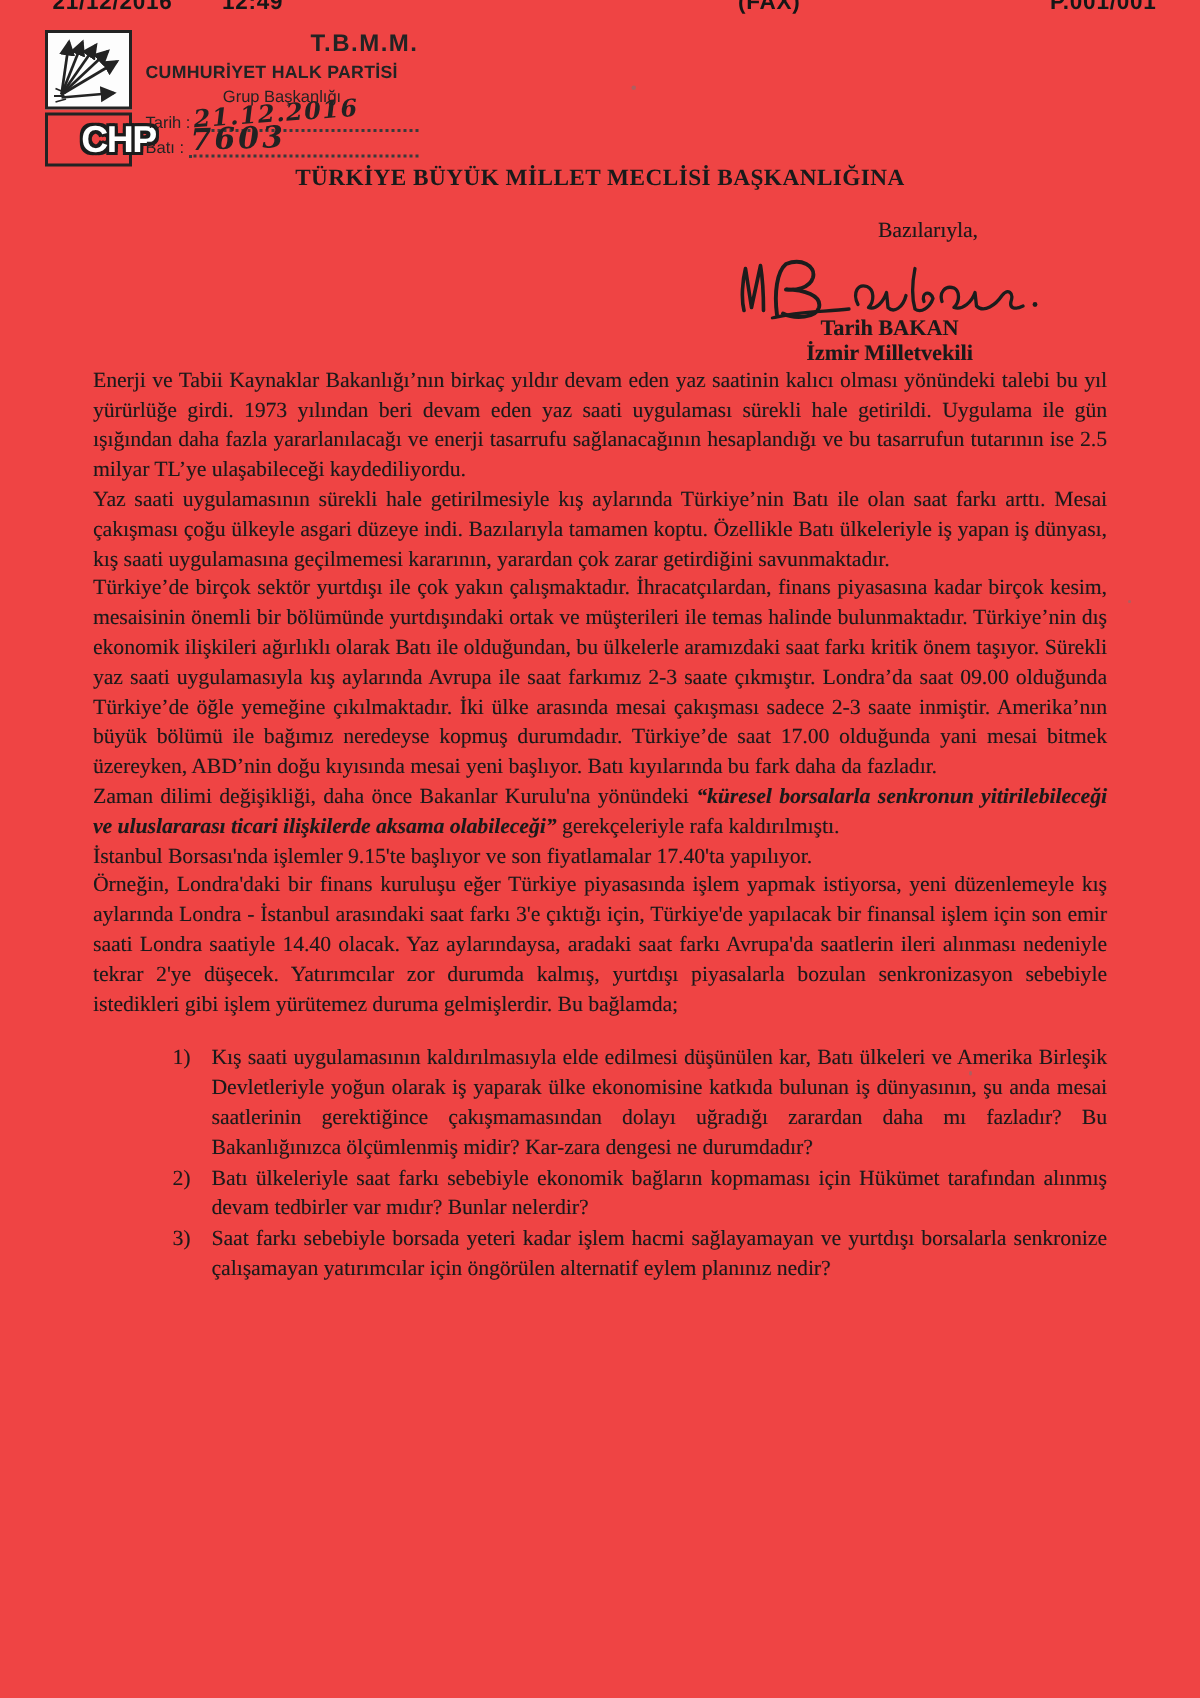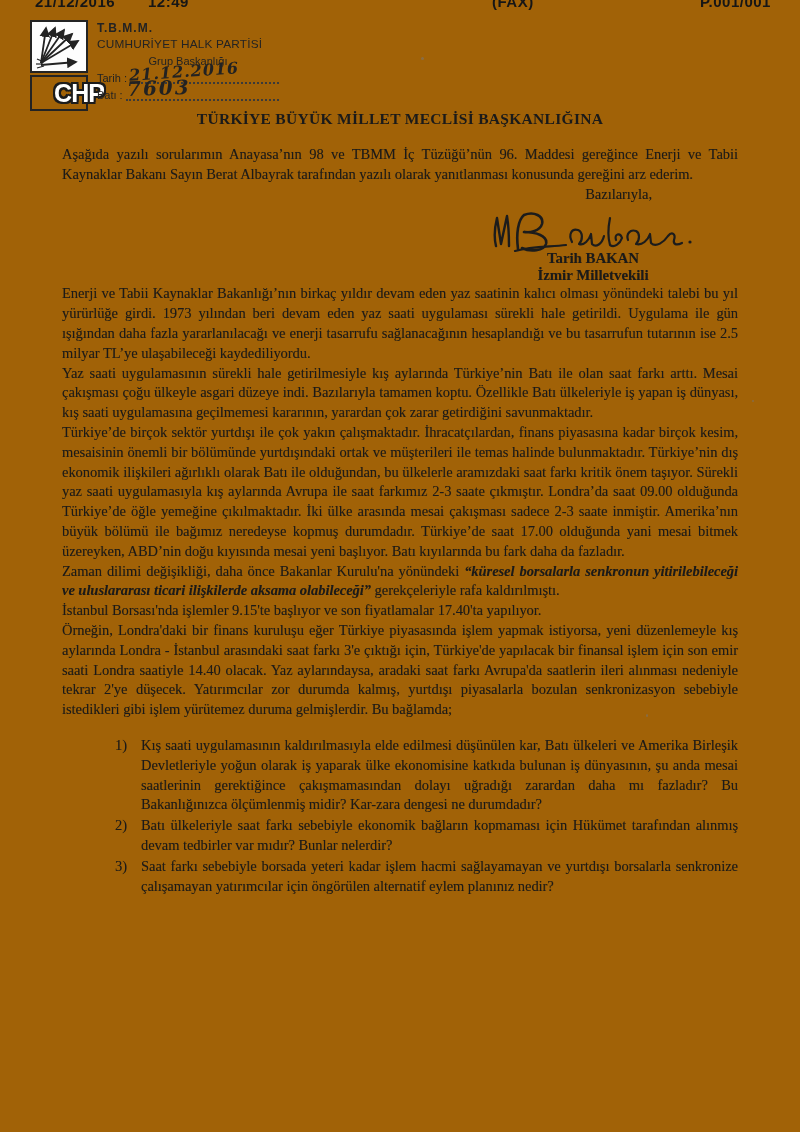--- a/index.html
+++ b/index.html
@@ -1,19 +1,19 @@
 <!DOCTYPE html>
 <html lang="tr"><head>
 <meta charset="utf-8">
 <style>
   html,body { margin:0; padding:0; background:#ffffff; }
   .page {
     position:relative;
     width:800px; height:1132px;
-    background:#a16207;
+    background:#ef4444;
     overflow:hidden;
     font-family:"Liberation Serif", serif;
     color:#1a1a1a;
   }
 
   
   .fax-header {
     position:absolute; top:-7px; left:0; right:0; height:20px;
     font-family:"Liberation Sans", sans-serif;
     font-weight:bold; font-size:15px; color:#161616;
@@ -43,22 +43,22 @@
     color:#ffffff;
     text-shadow:
       -2px 0 0 #1c1c1c, 2px 0 0 #1c1c1c, 0 -2px 0 #1c1c1c, 0 2px 0 #1c1c1c,
       -2px -2px 0 #1c1c1c, 2px -2px 0 #1c1c1c, -2px 2px 0 #1c1c1c, 2px 2px 0 #1c1c1c;
     margin-left: 40px;
   }
   .stamp-info {
     margin-left:9px; width:182px;
     font-family:"Liberation Sans", sans-serif; color:#232323;
   }
-  .tbmm { text-align:left; font-weight:bold; font-size:12px; letter-spacing:1px; margin-top:1px; }
-  .party { font-size:11.8px; letter-spacing:0.2px; margin-top:2px; white-space:nowrap; }
+  .tbmm { text-align:right; font-weight:bold; font-size:16px; letter-spacing:1px; margin-top:1px; }
+  .party { font-size:11.8px; letter-spacing:0.2px; margin-top:2px; white-space:nowrap;font-weight:bold; }
   .group { text-align:center; font-size:11px; margin-top:4px; }
   .stamp-line { position:relative; display:flex; align-items:flex-end; font-size:11px; margin-top:3px; height:14px; }
   .stamp-label { flex:none; }
   .dotted-line { flex:1; border-bottom:2px dotted #3a3a3a; height:11px; margin-left:3px; }
   .handwritten {
     position:absolute;
     font-family:"DejaVu Serif", serif;
     font-style:italic; font-weight:bold; color:#222;
     white-space:nowrap;
   }
@@ -152,21 +152,20 @@
   </div>
 
   <div class="speck" style="left:421px; top:57px; width:3px; height:3px;"></div>
   <div class="speck" style="left:752px; top:400px; width:2px; height:2px;"></div>
   <div class="speck" style="left:646px; top:714px; width:2px; height:3px;"></div>
 
   <div class="doc-title">TÜRKİYE BÜYÜK MİLLET MECLİSİ BAŞKANLIĞINA</div>
 
   <div class="content">
 
-    <p class="intro">Aşağıda yazılı sorularımın Anayasa’nın 98 ve TBMM İç Tüzüğü’nün 96. Maddesi gereğince Enerji ve Tabii Kaynaklar Bakanı Sayın Berat Albayrak tarafından yazılı olarak yanıtlanması konusunda gereğini arz ederim.</p>
 
     <div class="salutation">Bazılarıyla,</div>
 
     <div class="sig-block">
       <svg class="sig-svg" width="210" height="46" viewBox="0 0 210 46">
         <g stroke="#1c1c1c" fill="none" stroke-linecap="round" stroke-linejoin="round">
           <path stroke-width="2.4" d="M8,40 C6,32 7,20 9,12 L13,38 L19,10 C20,16 21,30 21,40"></path>
           <path stroke-width="2.6" d="M30,43 C28,28 30,14 36,9 C46,5 56,10 54,18 C52,25 42,27 36,26 C48,26 60,30 58,38 C56,45 42,46 34,42"></path>
           <path stroke-width="2.2" d="M27,45 C45,40 62,41 78,39"></path>
           <path stroke-width="2.2" d="M84,36 C80,28 84,22 90,24 C95,26 95,34 91,38 C96,40 101,34 103,28 L104,38 C108,42 114,38 116,30"></path>

